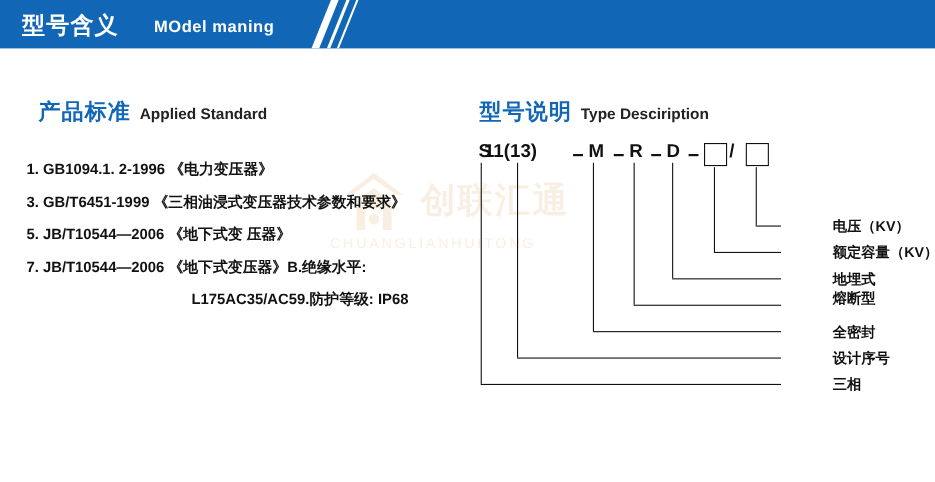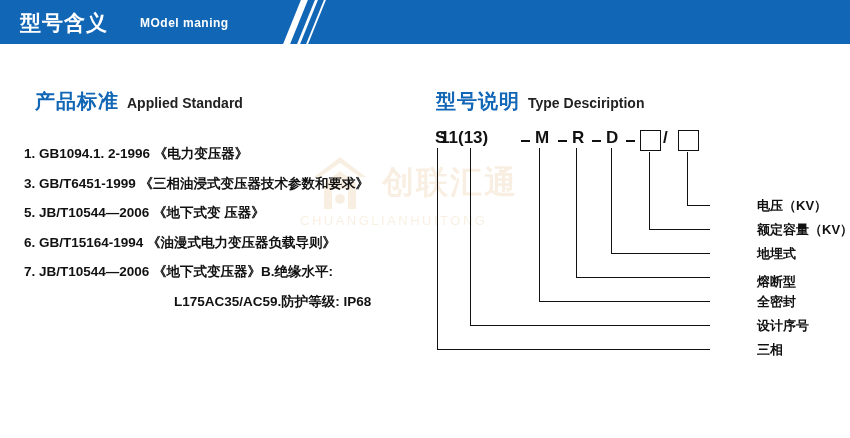--- a/index.html
+++ b/index.html
@@ -37,21 +37,21 @@
     left: 20px; top: 9px;
     color: #ffffff;
     font-size: 21px;
     font-weight: bold;
     letter-spacing: 1px;
   }
   #header-subtitle {
     position: absolute;
     left: 140px; top: 16px;
     color: #ffffff;
-    font-size: 12px;
+    font-size: 15px;
     font-weight: bold;
     letter-spacing: 0.5px;
   }
 
   
   #watermark {
     position: absolute;
     left: 270px; top: 155px;
     width: 330px; height: 110px;
     opacity: 0.13;
@@ -208,21 +208,20 @@
 </div>
 
 <div class="section-head" id="standard-head">
   <span class="cn">产品标准</span><span class="en">Applied Standard</span>
 </div>
 
 <div id="standard-list">
   <div class="std-item">1. GB1094.1. 2-1996 《电力变压器》</div>
   <div class="std-item">3. GB/T6451-1999  《三相油浸式变压器技术参数和要求》</div>
   <div class="std-item">5. JB/T10544—2006 《地下式变  压器》</div>
-  <div class="std-item">6. GB/T15164-1994 《油漫式电力变压器负载导则》</div>
   <div class="std-item">7. JB/T10544—2006 《地下式变压器》B.绝缘水平:</div>
   <div class="std-sub">L175AC35/AC59.防护等级: IP68</div>
 </div>
 
 <div class="section-head" id="type-head">
   <span class="cn">型号说明</span><span class="en">Type Desciription</span>
 </div>
 
 <div id="code-row">
   <span class="tok" style="left:5px;">S</span>
@@ -259,16 +258,16 @@
   <div class="vline" style="left:470px; top:148px; height:177px;"></div>
   <div class="hline" style="left:470px; top:325px; width:240px;"></div>
 
   <div class="vline" style="left:437px; top:148px; height:201px;"></div>
   <div class="hline" style="left:437px; top:349px; width:273px;"></div>
 </div>
 
 <div class="annot" style="left:716px; top:197px;">电压（KV）</div>
 <div class="annot" style="left:716px; top:221px;">额定容量（KV）</div>
 <div class="annot" style="left:716px; top:245px;">地埋式</div>
-<div class="annot" style="left:716px; top:273px;">熔断型</div>
+<div class="annot" style="left:716px; top:262px;">熔断型</div>
 <div class="annot" style="left:716px; top:293px;text-align:center;">全密封</div>
 <div class="annot" style="left:716px; top:317px;">设计序号</div>
 <div class="annot" style="left:716px; top:341px;">三相</div>
 
 </body></html>

